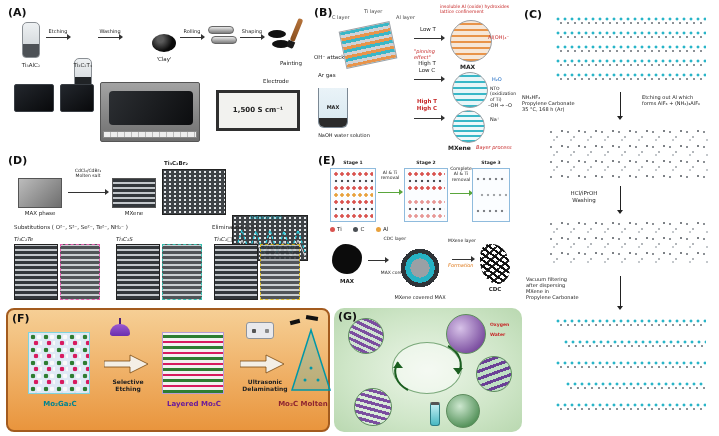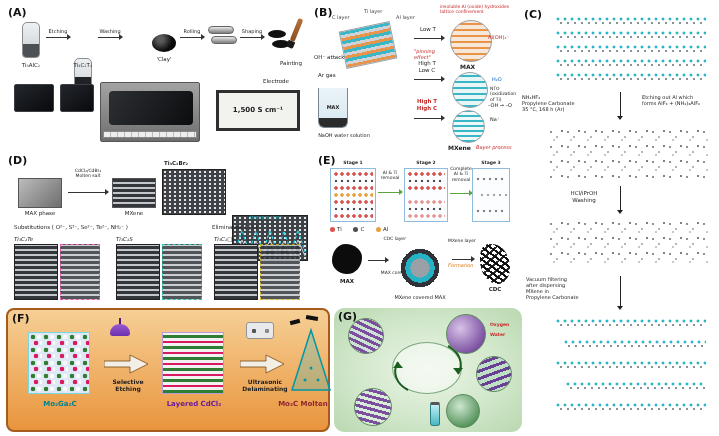--- a/index.html
+++ b/index.html
@@ -317,21 +317,21 @@
     <div class="abs" style="left:102px;top:14px;width:20px;height:12px;background:linear-gradient(#9b59d0,#6a2fae);border-radius:10px 10px 3px 3px">
       <div style="position:absolute;top:-6px;left:9px;width:2px;height:6px;background:#4a1f7a"></div>
     </div>
     <svg class="abs" width="46" height="20" viewBox="0 0 46 20" style="left:96px;top:44px">
       <polygon points="0,7 26,7 26,1 44,10 26,19 26,13 0,13" fill="#f4efe6" stroke="#7a4a12" stroke-width="0.8"></polygon>
     </svg>
     <div class="abs f6 b ctr pl" style="left:94px;top:68px;width:52px">Selective
 Etching</div>
 
     <div class="abs crystal2" style="left:154px;top:22px;width:62px;height:62px"></div>
-    <div class="abs f7 b ctr purple" style="left:144px;top:90px;width:84px">Layered CdCl₂</div>
+    <div class="abs f7 b ctr purple" style="left:144px;top:90px;width:84px">Layered Mo₂C</div>
 
     <div class="abs" style="left:238px;top:12px;width:28px;height:17px;background:#e9e9ec;border:1px solid #8f949b;border-radius:3px;background-image:radial-gradient(circle at 7px 8px,#555 2px,transparent 2.5px),radial-gradient(circle at 20px 8px,#888 2px,transparent 2.5px)"></div>
     <svg class="abs" width="46" height="20" viewBox="0 0 46 20" style="left:232px;top:44px">
       <polygon points="0,7 26,7 26,1 44,10 26,19 26,13 0,13" fill="#f4efe6" stroke="#7a4a12" stroke-width="0.8"></polygon>
     </svg>
     <div class="abs f6 b ctr pl" style="left:228px;top:68px;width:58px">Ultrasonic
 Delaminating</div>
 
     <div class="abs" style="left:282px;top:10px;width:10px;height:4px;background:#111;transform:rotate(-15deg)"></div>
     <div class="abs" style="left:298px;top:6px;width:12px;height:4px;background:#111;transform:rotate(10deg)"></div>

